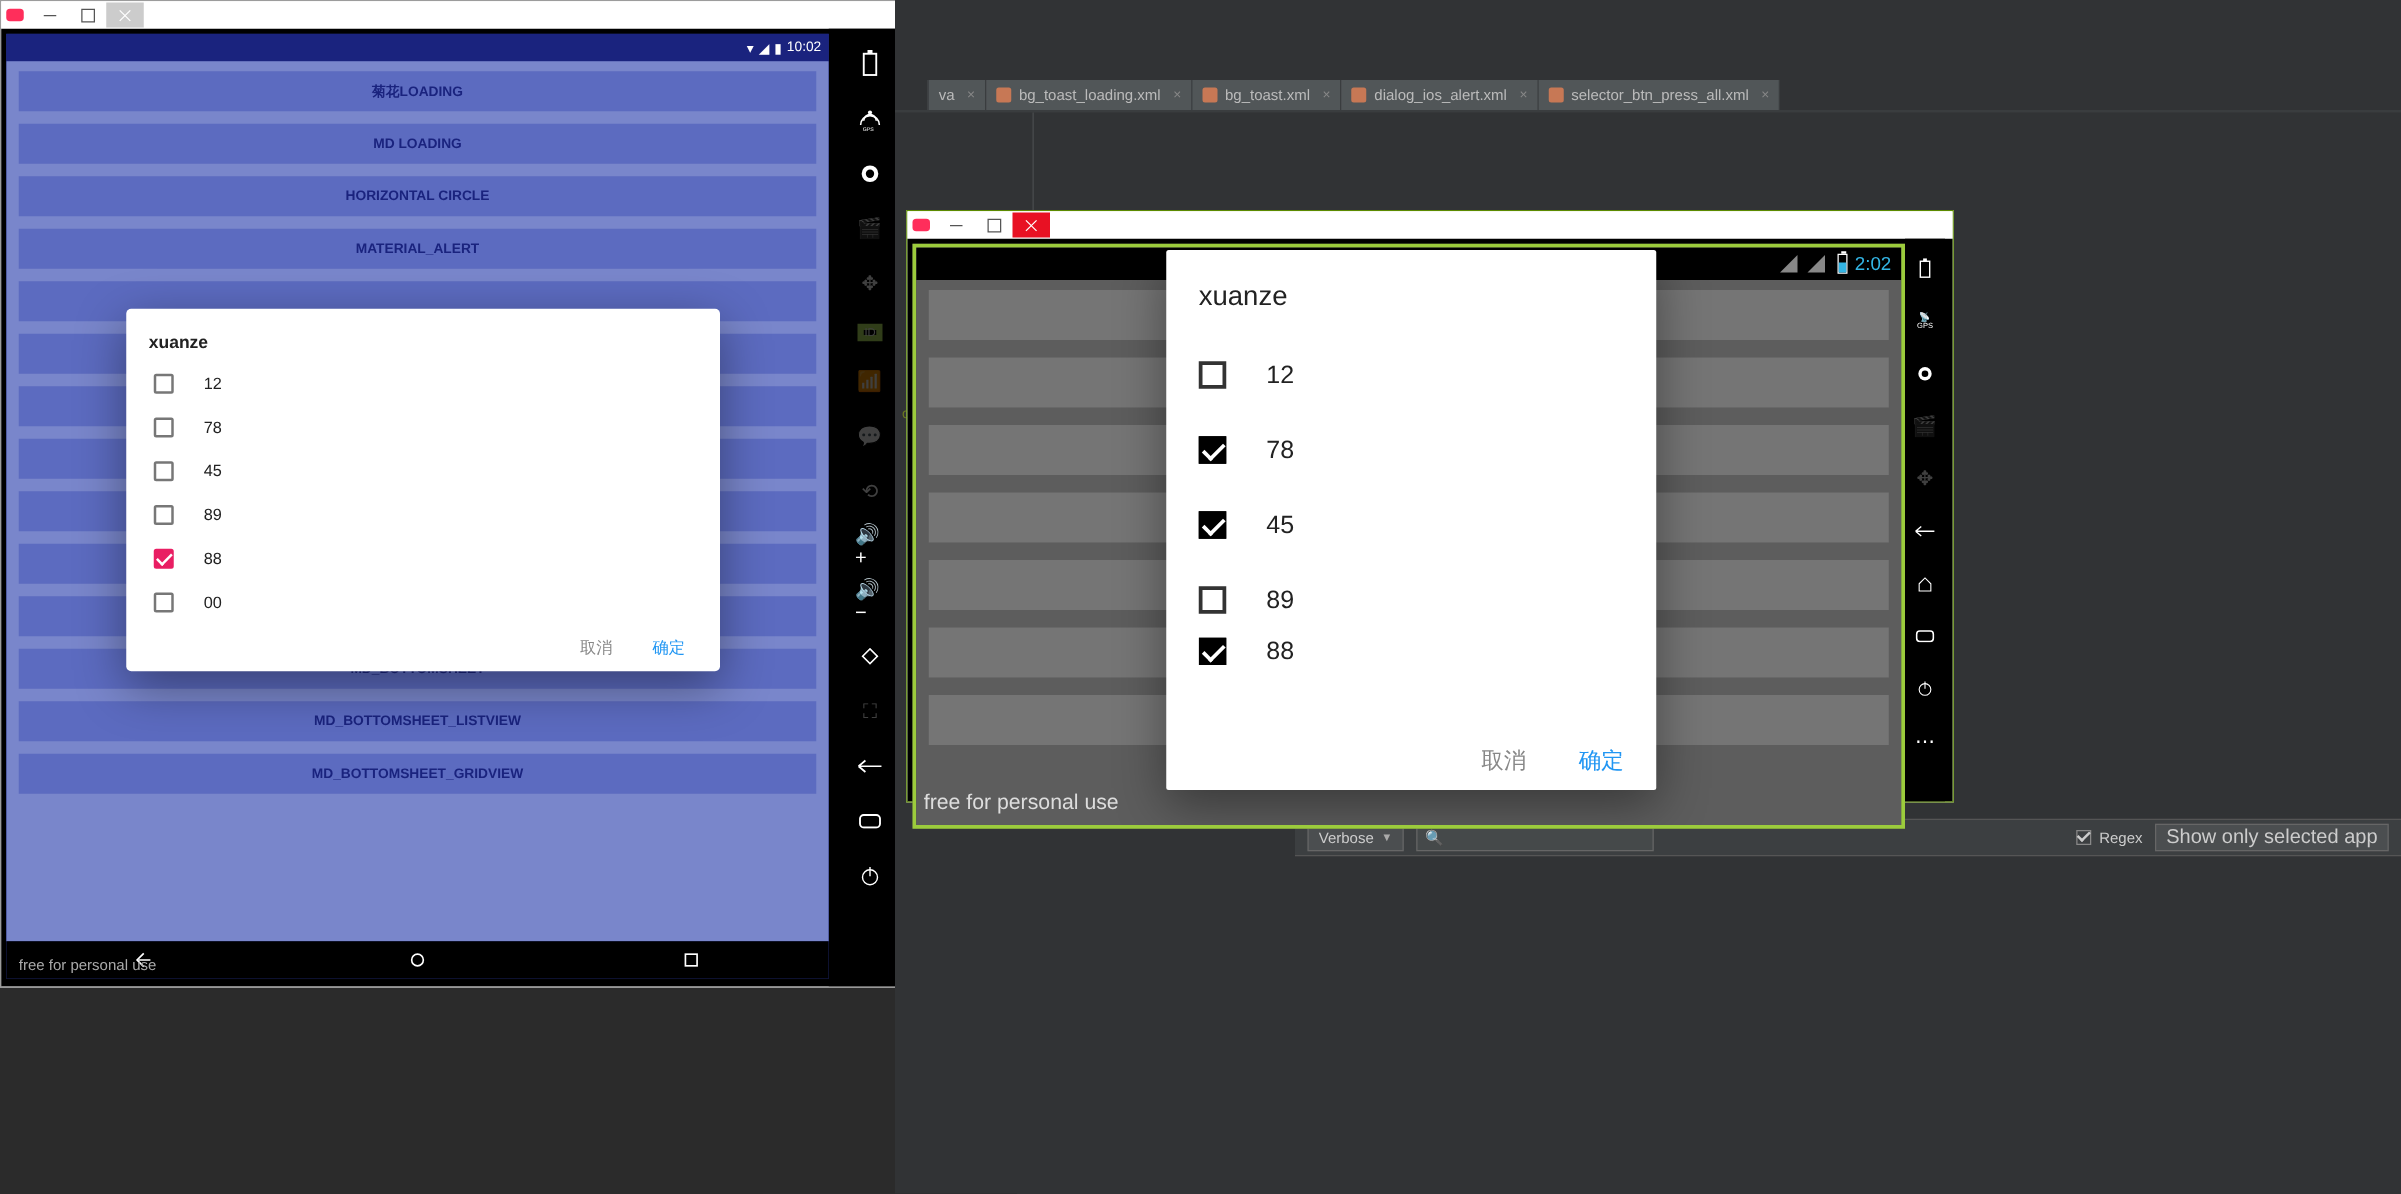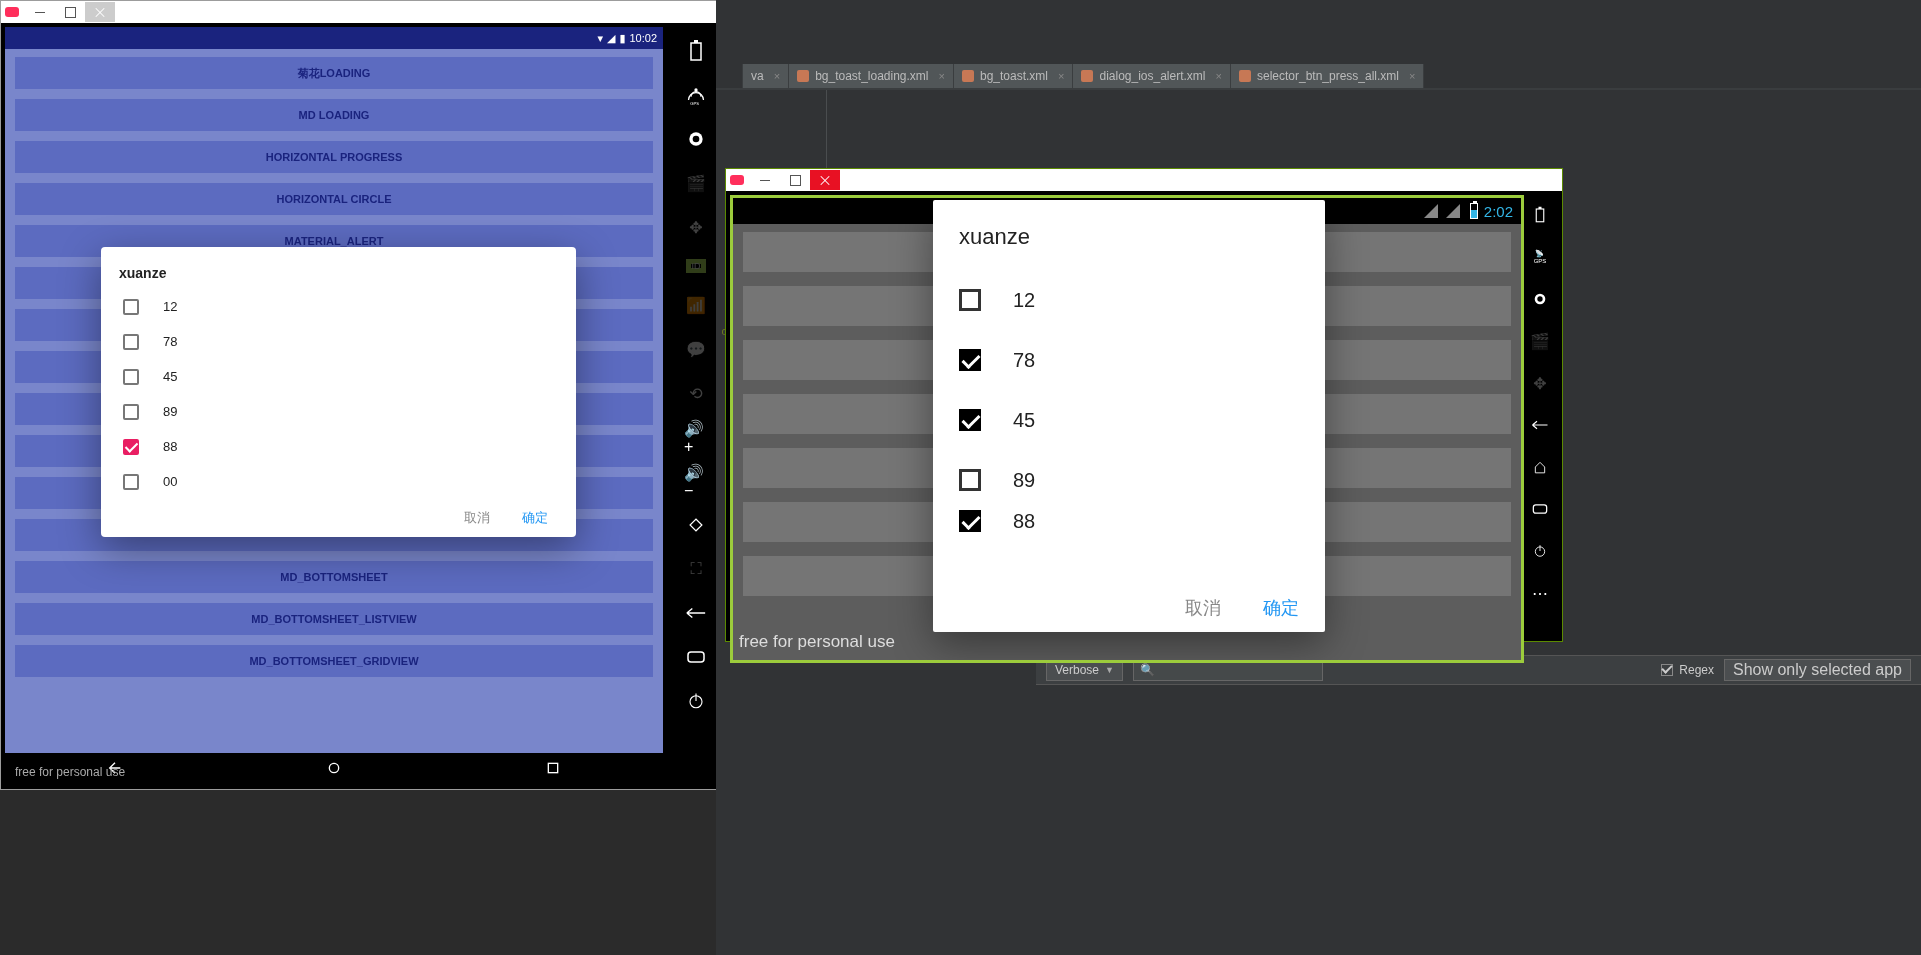--- a/index.html
+++ b/index.html
@@ -113,21 +113,20 @@
     <div class="device-screen-left">
       <div class="statusbar-left">
         <span>▾</span>
         <span>◢</span>
         <span>▮</span>
         <span>10:02</span>
       </div>
       <div class="app-body-left">
         <button class="demo-btn">菊花LOADING</button>
         <button class="demo-btn">MD LOADING</button>
-        <button class="demo-btn">HORIZONTAL PROGRESS</button>
         <button class="demo-btn">HORIZONTAL CIRCLE</button>
         <button class="demo-btn">MATERIAL_ALERT</button>
         <button class="demo-btn"></button>
         <button class="demo-btn"></button>
         <button class="demo-btn"></button>
         <button class="demo-btn"></button>
         <button class="demo-btn"></button>
         <button class="demo-btn"></button>
         <button class="demo-btn"></button>
         <button class="demo-btn">MD_BOTTOMSHEET</button>

